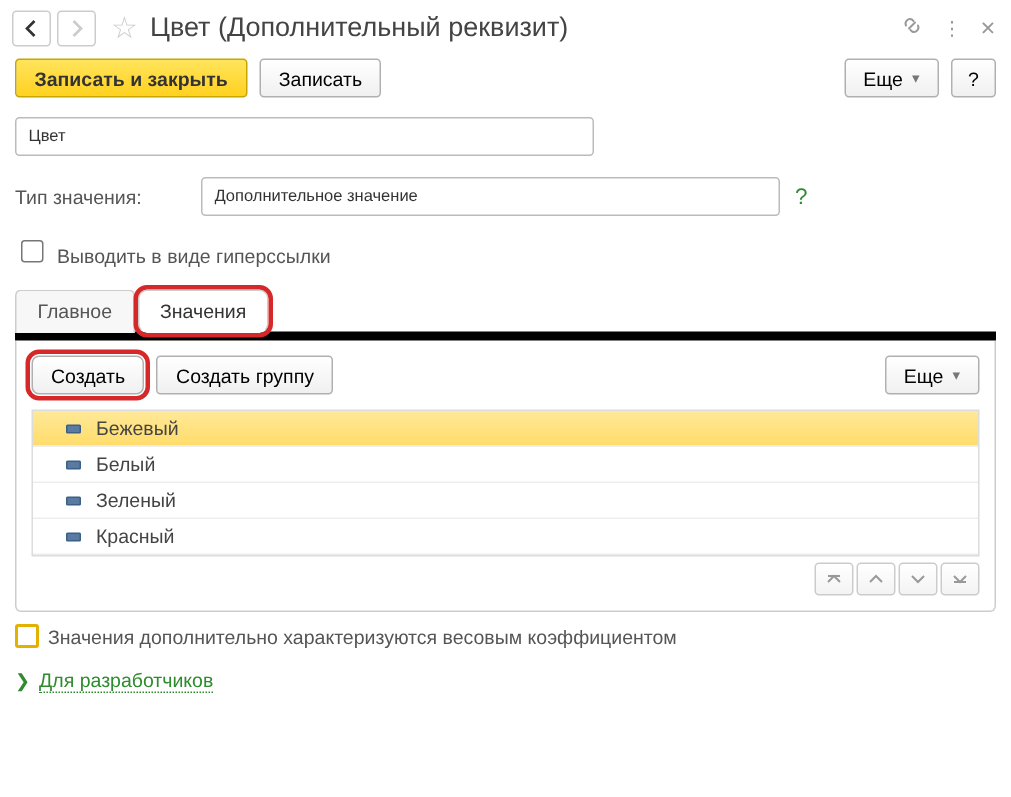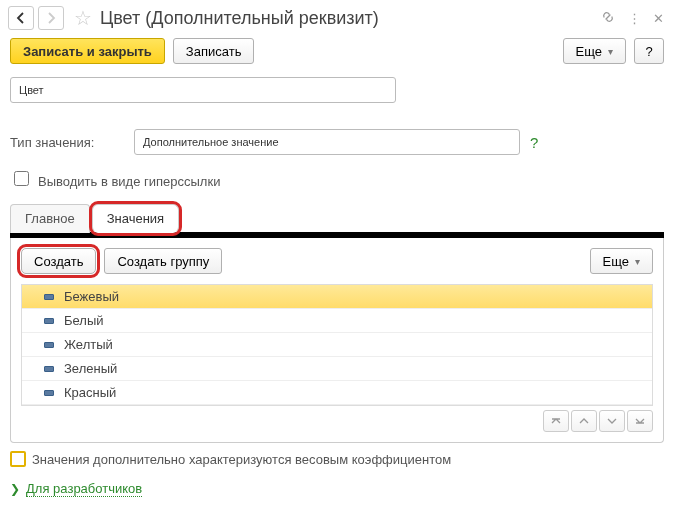--- a/index.html
+++ b/index.html
@@ -224,21 +224,21 @@
     <span>Еще</span>
       <span class="caret">▾</span>
   </button>
   <button class="btn" style="width:30px;padding:0;justify-content:center">?</button>
 </div>
 
 <div class="form-row">
   <input class="text-input" style="max-width: 386px;" value="Цвет">
 </div>
 
-<div class="form-row" style="margin-top:20px">
+<div class="form-row" style="margin-top:8px">
   <span class="form-label">Тип значения:</span>
   <input class="text-input" style="max-width: 386px;" value="Дополнительное значение">
   <span class="help-q">?</span>
 </div>
 
 <div class="checkbox-row">
   <input type="checkbox" style="">
   <span>Выводить в виде гиперссылки</span>
 </div>
 
@@ -261,24 +261,20 @@
         <div class="list-row selected">
           <div class="row-icon"></div>
           <span>Бежевый</span>
         </div>
         <div class="list-row">
           <div class="row-icon"></div>
           <span>Белый</span>
         </div>
         <div class="list-row">
           <div class="row-icon"></div>
-          <span>Желтый</span>
-        </div>
-        <div class="list-row">
-          <div class="row-icon"></div>
           <span>Зеленый</span>
         </div>
         <div class="list-row">
           <div class="row-icon"></div>
           <span>Красный</span>
         </div>
       </div>
     <div class="list-footer">
       <div class="arrow-btn">
         <svg width="10" height="10">

